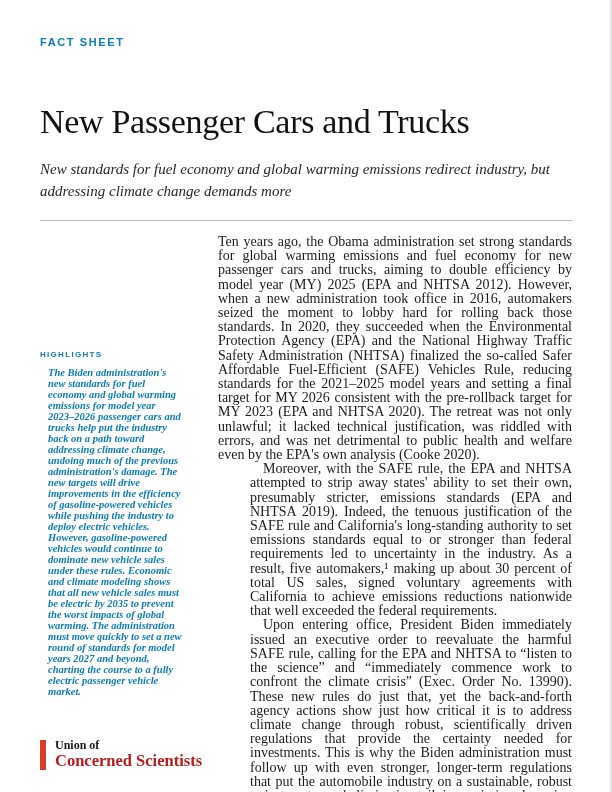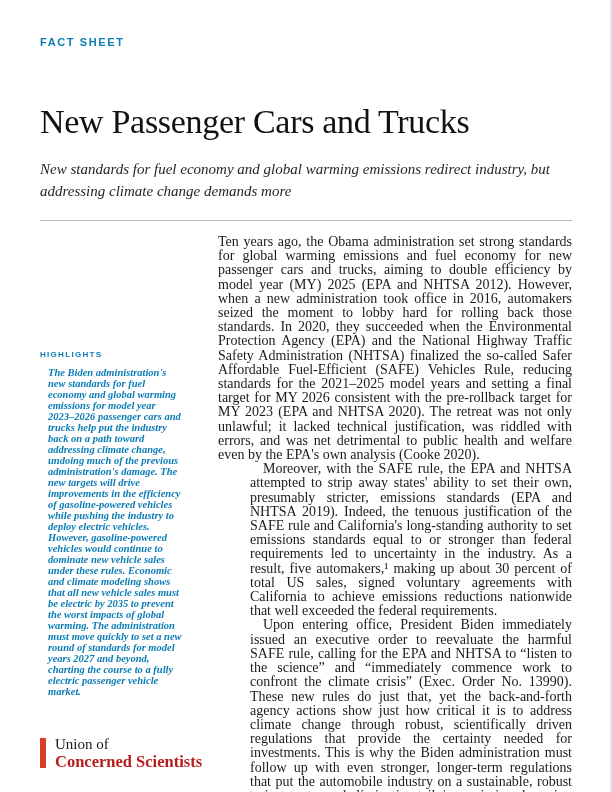--- a/index.html
+++ b/index.html
@@ -137,22 +137,22 @@
     height: 30px;
     background: #d93d2a;
     flex: none;
     margin-top: 1px;
   }
   .logo-text {
     font-family: "Liberation Serif", serif;
     line-height: 1;
   }
   .logo-line1 {
-    font-size: 15px;
-    font-weight: normal;
+    font-size: 12px;
+    font-weight: bold;
     color: #1a1a1a;
     display: block;
     margin-bottom: 2px;
   }
   .logo-line2 {
     font-size: 16.5px;
     font-weight: bold;
     color: #b91c1c;
     display: block;
   }

